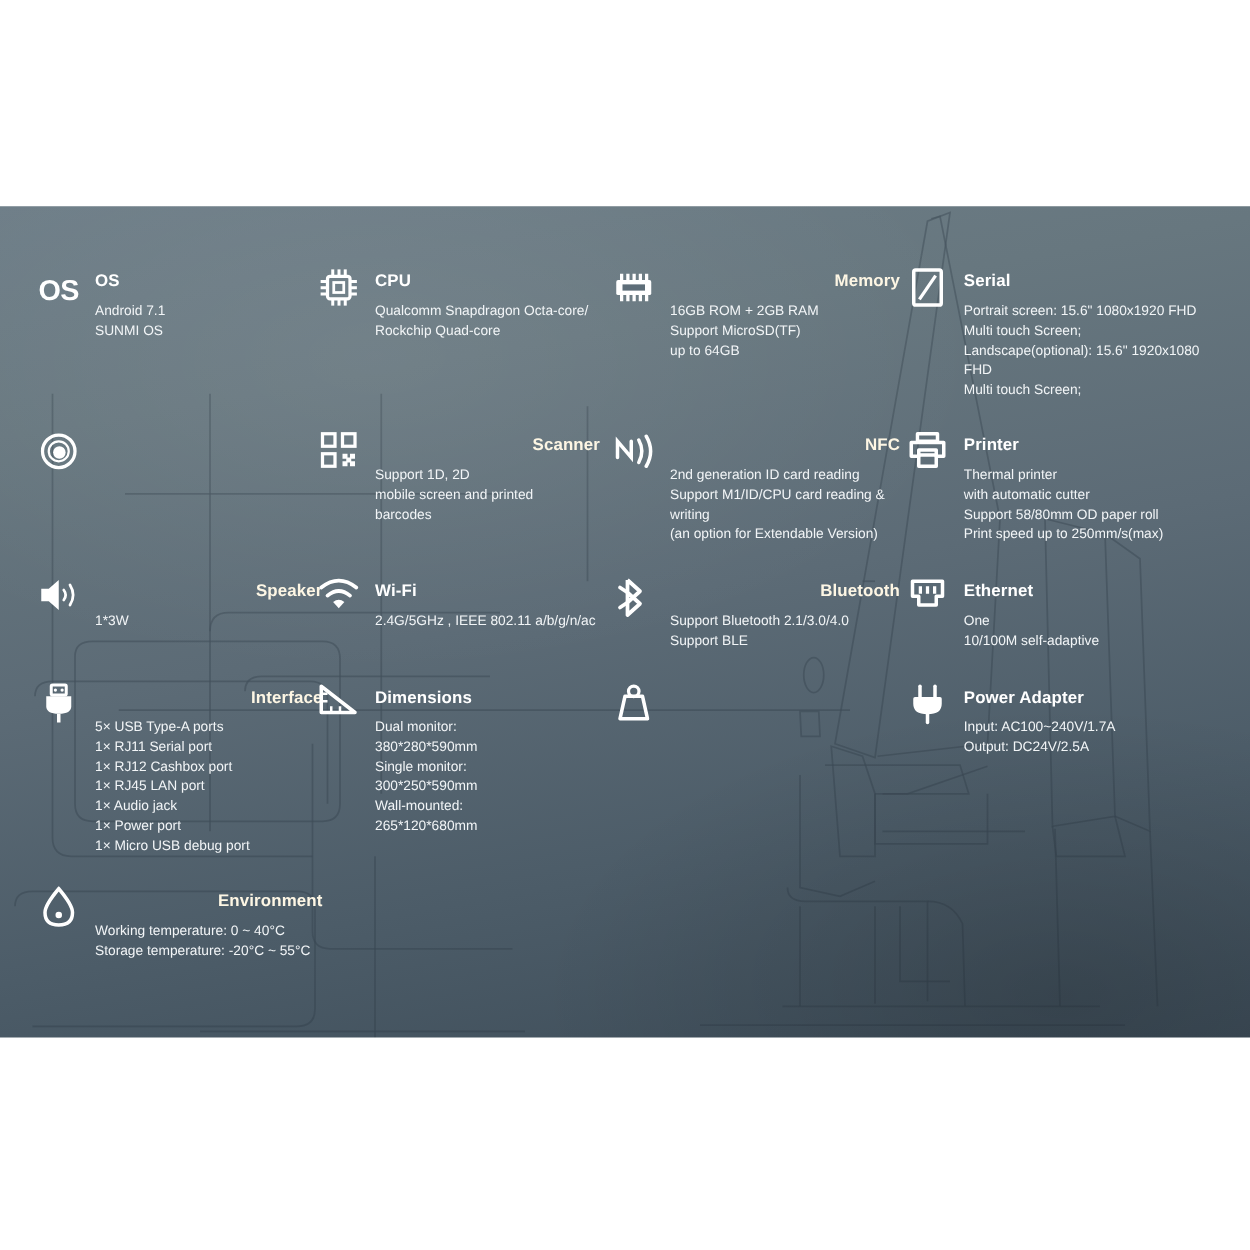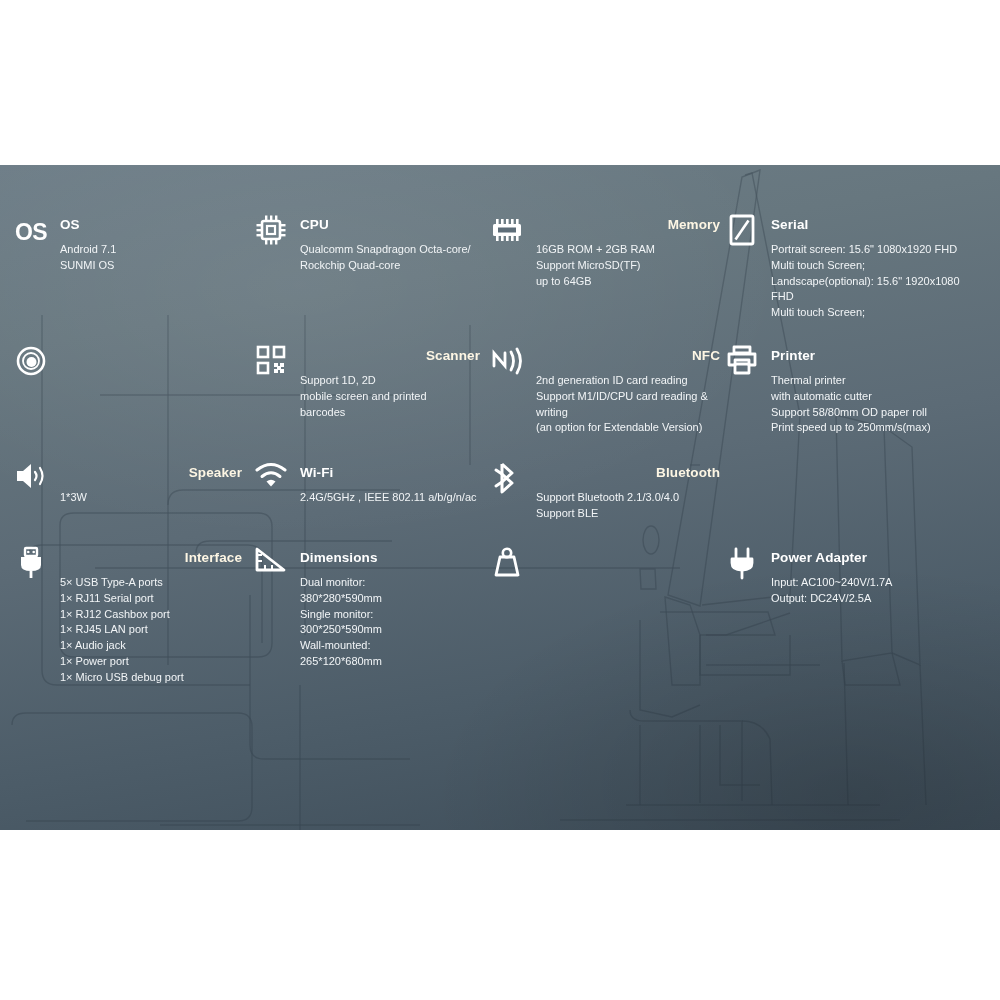--- a/index.html
+++ b/index.html
@@ -82,21 +82,21 @@
   .spec-title.warm { color: #fdf6e4; text-align: right; }
   .spec-lines {
     font-size: 11px;
     color: #f2f5f7;
     line-height: 15.8px;
     font-weight: 400;
   }
   .spec-lines div { white-space: nowrap; }
 
   
-  .col1 { left: 12px;  width: 230px; }
+  .col1 { left: 28px;  width: 230px; }
   .col2 { left: 252px; width: 228px; }
   .col3 { left: 488px; width: 232px; }
   .col4 { left: 723px; width: 262px; }
 
   
   .row1 { top: 52px; }
   .row2 { top: 183px; }
   .row3 { top: 300px; }
   .row4 { top: 385px; }
   .row5 { top: 548px; }
@@ -380,20 +380,39 @@
       </div>
       <div class="spec-body">
         <div class="spec-title warm">Bluetooth</div>
         <div class="spec-lines">
           <div>Support Bluetooth 2.1/3.0/4.0</div>
           <div>Support BLE</div>
         </div>
       </div>
     </div>
 
+    <div class="spec-item col4 row3">
+      <div class="spec-icon">
+        <svg width="34" height="28" viewBox="0 0 34 28">
+          <path d="M5 4 L29 4 L29 16 L24 16 L24 23 L10 23 L10 16 L5 16 Z" fill="none" stroke="#ffffff" stroke-width="2.8" stroke-linejoin="round"></path>
+          <g fill="#ffffff">
+            <rect x="10" y="8" width="2.6" height="6"></rect>
+            <rect x="15.7" y="8" width="2.6" height="6"></rect>
+            <rect x="21.4" y="8" width="2.6" height="6"></rect>
+          </g>
+        </svg>
+      </div>
+      <div class="spec-body">
+        <div class="spec-title">Ethernet</div>
+        <div class="spec-lines">
+          <div>One</div>
+          <div>10/100M self-adaptive</div>
+        </div>
+      </div>
+    </div>
 
     <div class="spec-item col1 row4">
       <div class="spec-icon">
         <svg width="30" height="34" viewBox="0 0 30 34">
           <rect x="9" y="2" width="12" height="8" rx="1" fill="none" stroke="#ffffff" stroke-width="2.4"></rect>
           <circle cx="12.3" cy="6" r="1.3" fill="#ffffff"></circle>
           <circle cx="17.7" cy="6" r="1.3" fill="#ffffff"></circle>
           <path d="M5 11 L25 11 L25 19 Q25 25 15 25 Q5 25 5 19 Z" fill="#ffffff"></path>
           <rect x="13.6" y="25" width="2.8" height="7" fill="#ffffff"></rect>
         </svg>
@@ -459,15 +478,30 @@
       </div>
       <div class="spec-body">
         <div class="spec-title">Power Adapter</div>
         <div class="spec-lines">
           <div>Input: AC100~240V/1.7A</div>
           <div>Output: DC24V/2.5A</div>
         </div>
       </div>
     </div>
 
+    <div class="spec-item col1 row5">
+      <div class="spec-icon">
+        <svg width="30" height="34" viewBox="0 0 30 34">
+          <path d="M15 2 Q26 15 26 21 Q26 31 15 31 Q4 31 4 21 Q4 15 15 2 Z" fill="none" stroke="#ffffff" stroke-width="2.8"></path>
+          <circle cx="15" cy="23" r="2.6" fill="#ffffff"></circle>
+        </svg>
+      </div>
+      <div class="spec-body">
+        <div class="spec-title warm">Environment</div>
+        <div class="spec-lines">
+          <div>Working temperature: 0 ~ 40°C</div>
+          <div>Storage temperature: -20°C ~ 55°C</div>
+        </div>
+      </div>
+    </div>
 
   </div>
 </div>
 
 </body></html>

